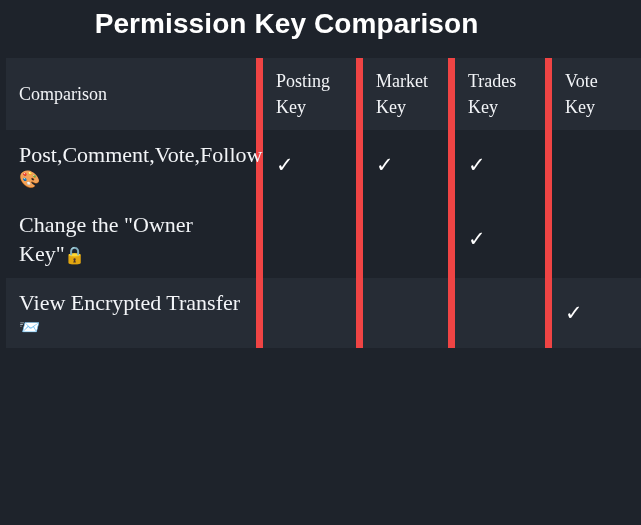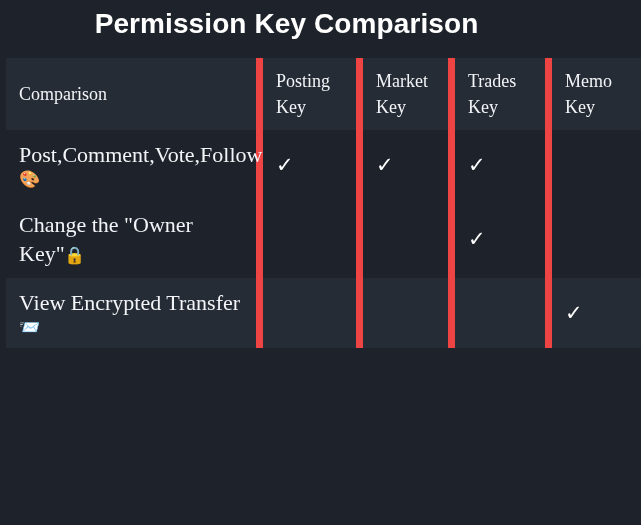--- a/index.html
+++ b/index.html
@@ -123,21 +123,21 @@
           <th>
             <span class="hdr-label">Posting Key</span>
           </th>
           <th>
             <span class="hdr-label">Market Key</span>
           </th>
           <th>
             <span class="hdr-label">Trades Key</span>
           </th>
           <th>
-            <span class="hdr-label">Memo Key</span>
+            <span class="hdr-label">Vote Key</span>
           </th>
         </tr>
       </thead>
       <tbody>
 
         <tr class="row-dark">
           <td>
             <span class="perm-cell">Post,Comment,Vote,Follow</span><span class="emoji">🎨</span>
           </td>
           <td class="check-cell">✓</td>

